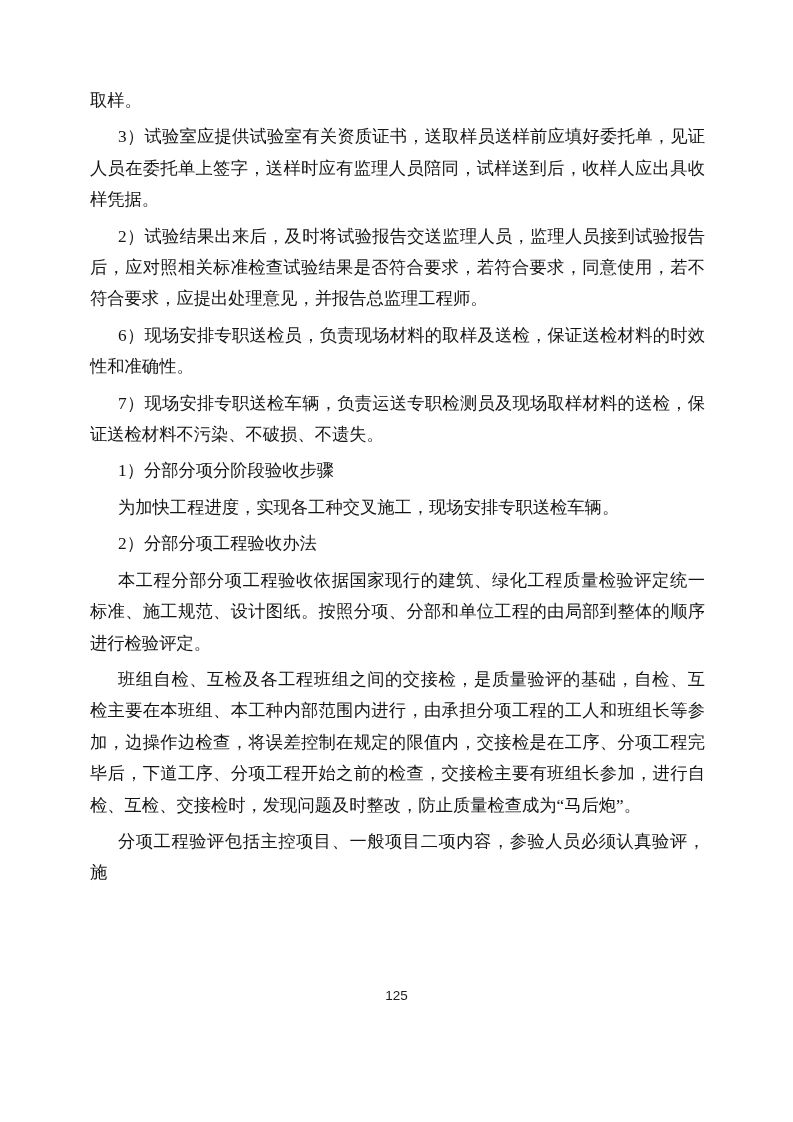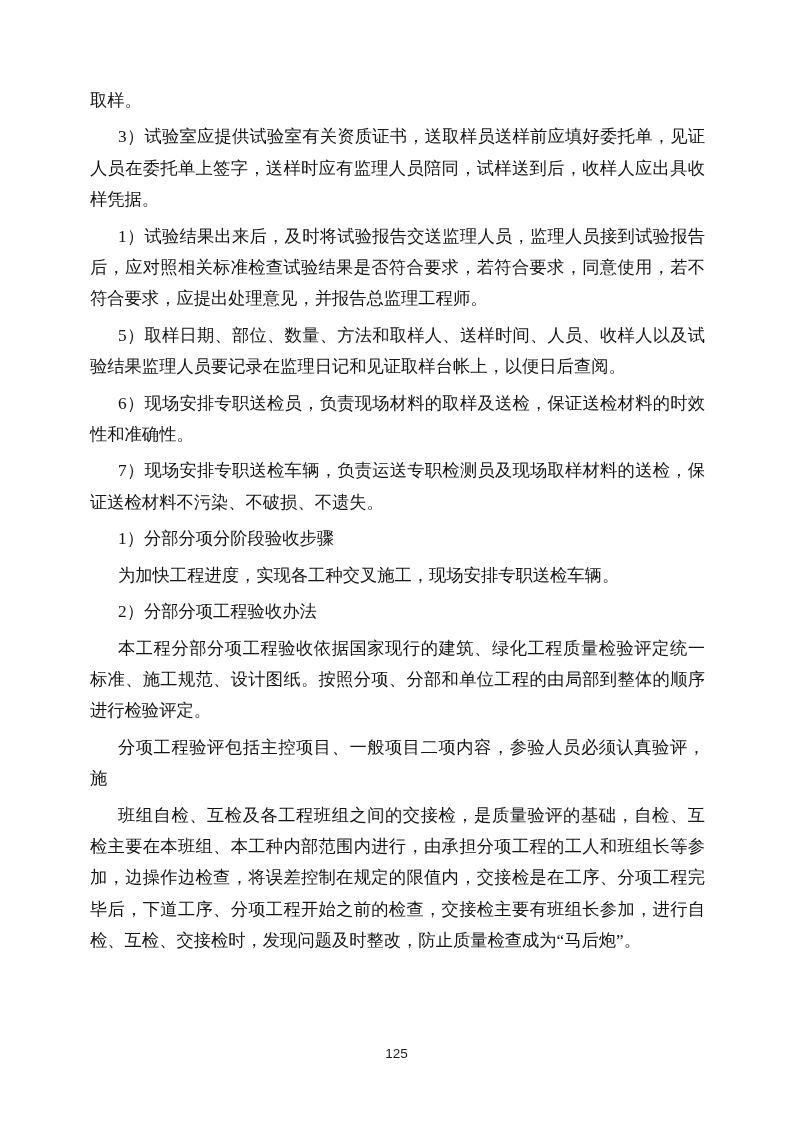--- a/index.html
+++ b/index.html
@@ -28,40 +28,39 @@
   p.para {
     margin: 5px;
     padding: 0;
   }
   p.para.indent {
     text-indent: 28px;
   }
   .page-number {
     position: absolute;
     left: 0;
-    top: 1046px;
+    top: 988px;
     width: 100%;
     text-align: center;
     font-family: "Liberation Sans", "DejaVu Sans", sans-serif;
     font-size: 13.5px;
     color: #1c1c1c;
   }
 </style>
 </head>
 <body>
 
 <div class="page">
   <div class="content">
       <p class="para">取样。</p>
       <p class="para indent">3）试验室应提供试验室有关资质证书，送取样员送样前应填好委托单，见证人员在委托单上签字，送样时应有监理人员陪同，试样送到后，收样人应出具收样凭据。</p>
-      <p class="para indent">1）试验结果出来后，及时将试验报告交送监理人员，监理人员接到试验报告后，应对照相关标准检查试验结果是否符合要求，若符合要求，同意使用，若不符合要求，应提出处理意见，并报告总监理工程师。</p>
-      <p class="para indent">5）取样日期、部位、数量、方法和取样人、送样时间、人员、收样人以及试验结果监理人员要记录在监理日记和见证取样台帐上，以便日后查阅。</p>
+      <p class="para indent">2）试验结果出来后，及时将试验报告交送监理人员，监理人员接到试验报告后，应对照相关标准检查试验结果是否符合要求，若符合要求，同意使用，若不符合要求，应提出处理意见，并报告总监理工程师。</p>
       <p class="para indent">6）现场安排专职送检员，负责现场材料的取样及送检，保证送检材料的时效性和准确性。</p>
       <p class="para indent">7）现场安排专职送检车辆，负责运送专职检测员及现场取样材料的送检，保证送检材料不污染、不破损、不遗失。</p>
       <p class="para indent">1）分部分项分阶段验收步骤</p>
       <p class="para indent">为加快工程进度，实现各工种交叉施工，现场安排专职送检车辆。</p>
       <p class="para indent">2）分部分项工程验收办法</p>
       <p class="para indent">本工程分部分项工程验收依据国家现行的建筑、绿化工程质量检验评定统一标准、施工规范、设计图纸。按照分项、分部和单位工程的由局部到整体的顺序进行检验评定。</p>
+      <p class="para indent">班组自检、互检及各工程班组之间的交接检，是质量验评的基础，自检、互检主要在本班组、本工种内部范围内进行，由承担分项工程的工人和班组长等参加，边操作边检查，将误差控制在规定的限值内，交接检是在工序、分项工程完毕后，下道工序、分项工程开始之前的检查，交接检主要有班组长参加，进行自检、互检、交接检时，发现问题及时整改，防止质量检查成为“马后炮”。</p>
       <p class="para indent">分项工程验评包括主控项目、一般项目二项内容，参验人员必须认真验评，施</p>
-      <p class="para indent">班组自检、互检及各工程班组之间的交接检，是质量验评的基础，自检、互检主要在本班组、本工种内部范围内进行，由承担分项工程的工人和班组长等参加，边操作边检查，将误差控制在规定的限值内，交接检是在工序、分项工程完毕后，下道工序、分项工程开始之前的检查，交接检主要有班组长参加，进行自检、互检、交接检时，发现问题及时整改，防止质量检查成为“马后炮”。</p>
     </div>
   <div class="page-number">125</div>
 </div>
 
 </body></html>

